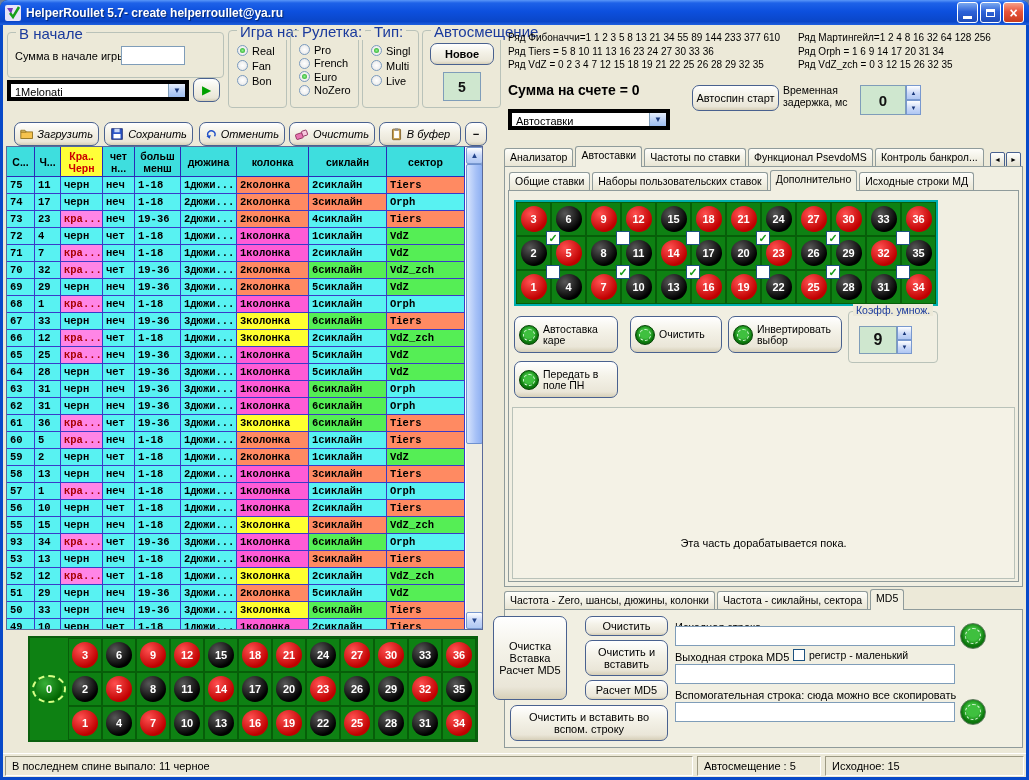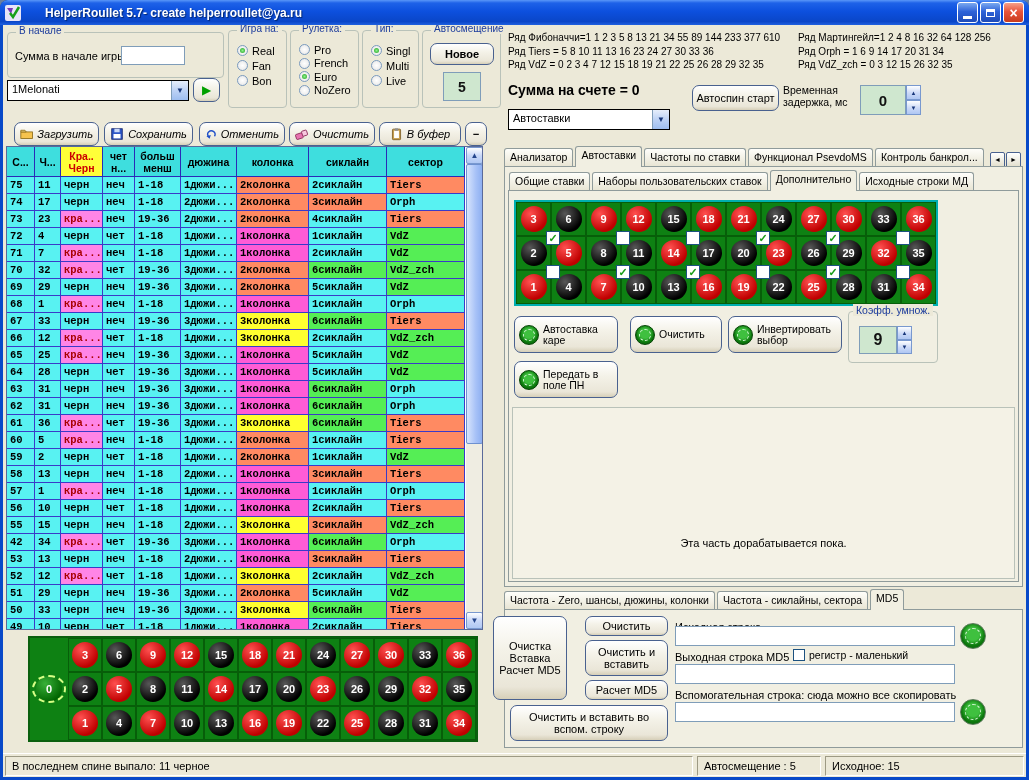--- a/index.html
+++ b/index.html
@@ -1,51 +1,51 @@
 <!DOCTYPE html>
 <html><head>
 <meta charset="utf-8">
 <style>
   * { box-sizing:border-box; margin:0; padding:0; }
   body { font-family:"Liberation Sans",sans-serif; background:#6B7F9E; }
   .window { position:relative; width:1029px; height:780px; background:#0849C8; border-radius:8px 8px 0 0; overflow:hidden; }
   .titlebar { position:absolute; left:0; top:0; width:1029px; height:25px;
     background:linear-gradient(180deg,#5A97F8 0%,#1E62E8 12%,#0D50DE 45%,#0A46C8 86%,#1F60E0 100%);
-    display:flex; align-items:center; padding:0 5px; border-radius:8px 8px 0 0;gap:19px; }
+    display:flex; align-items:center; padding:0 5px; border-radius:8px 8px 0 0; }
   .app-icon { width:16px; height:16px; margin-right:5px; flex:none; }
   .title { color:#fff; font-size:12px; font-weight:bold; text-shadow:1px 1px 1px #00256E; white-space:nowrap; }
   .winbtns { margin-left:auto; display:flex; gap:2px; }
   .wbtn { width:21px; height:21px; border-radius:3px; border:1px solid #fff; display:flex; align-items:center; justify-content:center; color:#fff; font-weight:bold; font-size:14px; }
   .wbtn.min, .wbtn.max { background:linear-gradient(180deg,#7AA9F0,#2E63D8 45%,#1E4BB8); }
   .wbtn.close { background:linear-gradient(180deg,#F5A089,#E8543A 45%,#C83C1E); }
   .glyph-min { width:9px; height:3px; background:#fff; margin-top:10px; }
   .glyph-max { width:9px; height:8px; border:1px solid #fff; border-top:3px solid #fff; }
   .content { position:absolute; left:3px; top:25px; width:1023px; height:752px; background:#ECE9D8; overflow:hidden; }
   .abs { position:absolute; }
 
   .group { position:absolute; border:1px solid #B9C2B9; border-radius:4px; }
-  .legend { position:absolute; top:-8px; left:8px; background:#ECE9D8; padding:0 3px; font-size:10px; color:#1A3A9C; white-space:nowrap; }
+  .legend { position:absolute; top:-8px; left:8px; background:#ECE9D8; padding:0 3px; font-size:15px; color:#1A3A9C; white-space:nowrap; }
   .lbl { font-size:11px; color:#000; white-space:nowrap; }
   .txt { border:1px solid #7F9DB9; background:#fff; font:11px "Liberation Sans",sans-serif; padding:1px 3px; }
 
   .radios { padding-top:12px; }
   .radio-row { display:flex; align-items:center; gap:4px; height:15px; padding-left:8px; font-size:11px; white-space:nowrap; }
   .tight .radio-row { height:13.5px; }
   .radio { width:11px; height:11px; flex:none; border:1px solid #7B9BBF; border-radius:50%; background:radial-gradient(#FFFFFF,#E4E4E4); }
   .radio.on::after { content:""; display:block; width:5px; height:5px; margin:2px; border-radius:50%; background:radial-gradient(#8CF08C,#1B9E1B); }
 
   .btn { font:11px "Liberation Sans",sans-serif; color:#000;
     background:linear-gradient(180deg,#FFFFFF,#F4F2E8 40%,#EAE6D8 85%,#D6CFB8);
     border:1px solid #49618F; border-radius:7px; display:flex; align-items:center; justify-content:center; gap:4px; cursor:default; }
   .tbtn { height:24px; padding:0 5px;font-style:italic; }
   .multiline { white-space:normal; line-height:12px; text-align:center; padding:2px; }
   .playbtn { font-size:11px; }
   .play-glyph { color:#00A000; font-size:12px; }
 
-  .combo { border:1px solid #000000; background:#fff; display:flex; align-items:stretch; }
+  .combo { border:4px solid #000000; background:#fff; display:flex; align-items:stretch; }
   .combo-txt { flex:1; font-size:11px; padding:2px 4px; white-space:nowrap; overflow:hidden; }
   .combo-arrow { width:17px; flex:none; border-left:1px solid #7F9DB9; display:flex; align-items:center; justify-content:center; font-size:8px; color:#17367A;
     background:linear-gradient(180deg,#E6EEFB,#BDD2F5 50%,#9EBEF0); }
 
   .valbox { background:#CFE7CF; border:1px solid #7F9DB9; display:flex; align-items:center; justify-content:center; font-weight:bold; color:#111; }
   .spinner { display:flex; flex-direction:column; width:15px; }
   .spin-b { flex:1; display:flex; align-items:center; justify-content:center; font-size:6px; color:#17367A; border:1px solid #7898CF;
     background:linear-gradient(180deg,#FDFEFF,#CBD9F7 55%,#AFC7F3); }
 
   .series-line { font-size:10px; line-height:13.5px; white-space:nowrap; }
@@ -528,21 +528,21 @@
             <div class="tcell c-cyan">15</div>
             <div class="tcell c-cyan">черн</div>
             <div class="tcell c-cyan">неч</div>
             <div class="tcell c-cyan">1-18</div>
             <div class="tcell c-cyan">2дюжи...</div>
             <div class="tcell c-yellow">3колонка</div>
             <div class="tcell c-salmon">3сиклайн</div>
             <div class="tcell c-green">VdZ_zch</div>
           </div>
           <div class="trow">
-            <div class="tcell c-cyan">42</div>
+            <div class="tcell c-cyan">93</div>
             <div class="tcell c-cyan">34</div>
             <div class="tcell c-pink">кра...</div>
             <div class="tcell c-cyan">чет</div>
             <div class="tcell c-cyan">19-36</div>
             <div class="tcell c-cyan">3дюжи...</div>
             <div class="tcell c-magenta">1колонка</div>
             <div class="tcell c-green">6сиклайн</div>
             <div class="tcell c-cyan">Orph</div>
           </div>
           <div class="trow">

